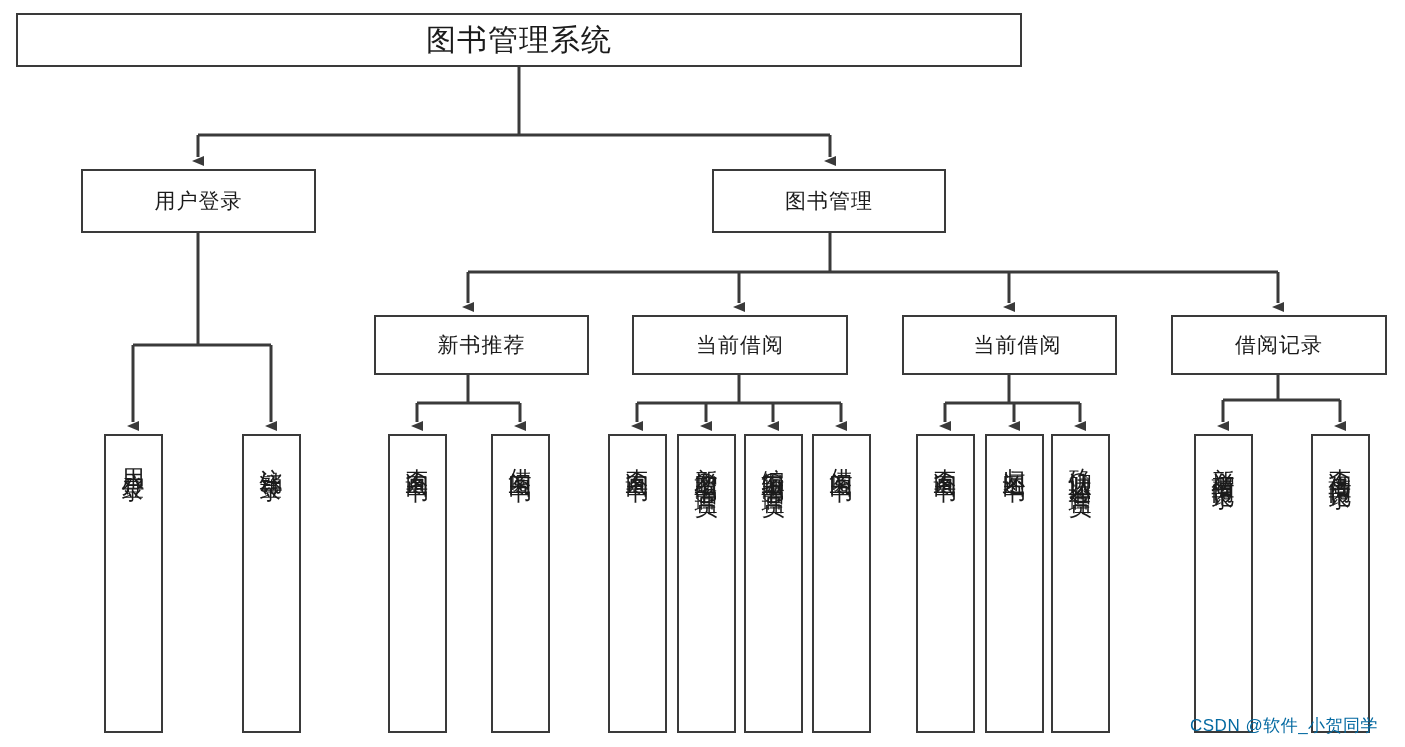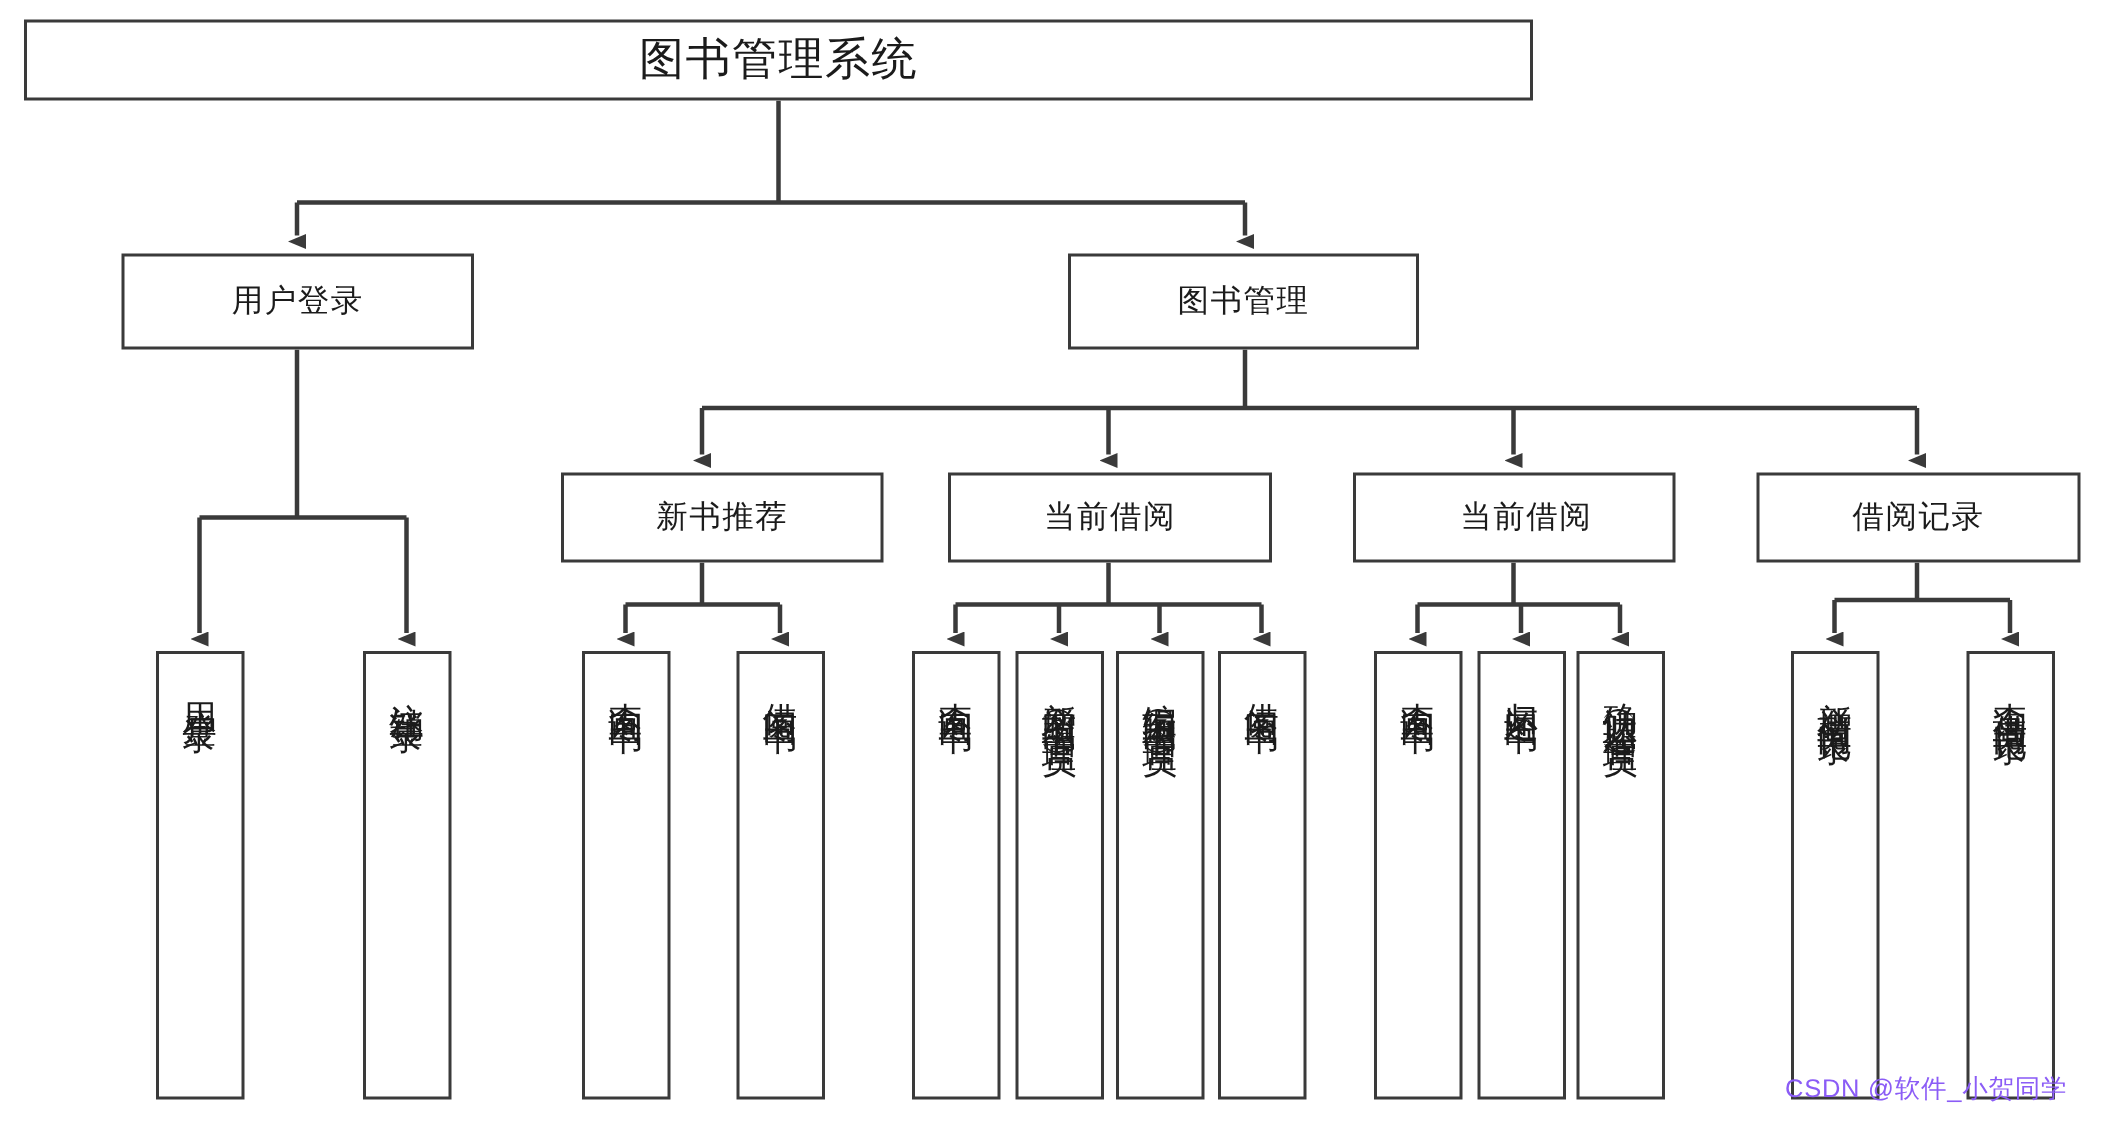--- a/index.html
+++ b/index.html
@@ -56,21 +56,21 @@
     padding-top: 14px;
   }
   .node.root .label {
     font-size: 30px;
   }
   .watermark {
     position: absolute;
     left: 1190px;
     top: 714px;
     font-size: 17px;
-    color: #8b5cf6;
+    color: #0369a1;
     white-space: nowrap;
     letter-spacing: 0.5px;
   }
 </style>
 </head>
 <body>
 
 <div id="canvas">
 
   <svg id="edges" viewBox="0 0 1405 747">

